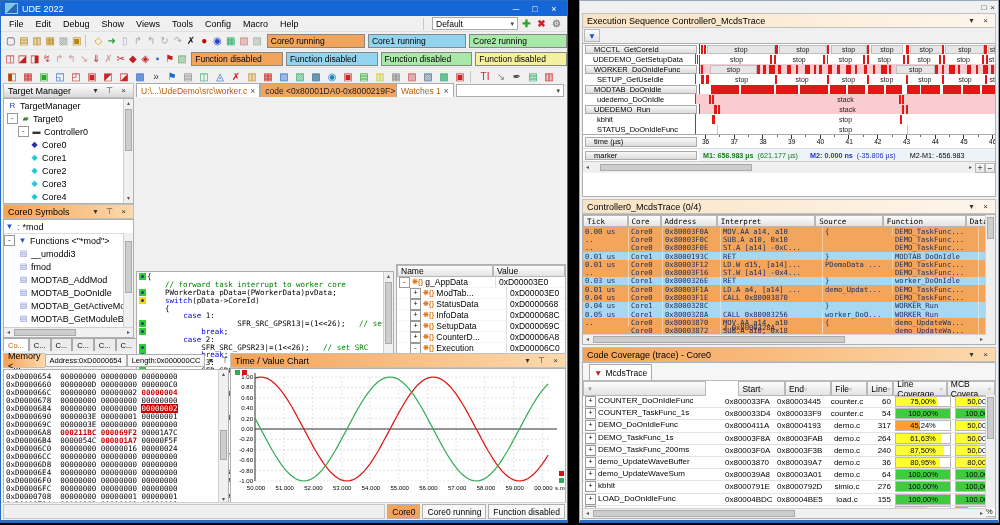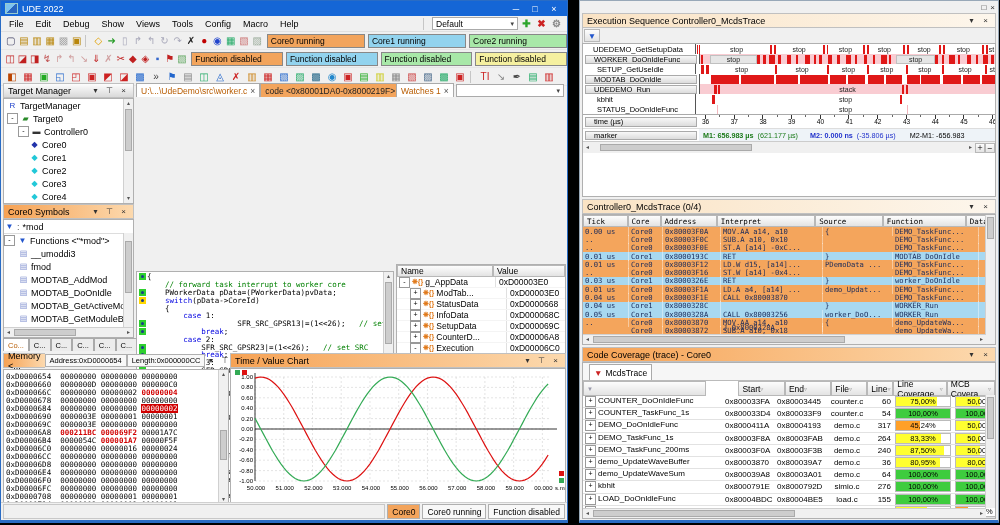--- a/index.html
+++ b/index.html
@@ -703,20 +703,40 @@
         </div>
       </div>
       <div style="height:15px;display:flex;align-items:center;background:#f0f0f0;border:1px solid #c0c0c0;border-top:none;">
         <div class="hcell" style="width:16px;height:13px;justify-content:center;margin-left:1px;">
             <span style="color:#2255cc;">▼</span>
           </div>
       </div>
       <div class="pbody" style="top:30px;bottom:0;">
         <div id="exec-rows">
             <div class="erow">
+              <div class="elabel raised">MCCTL_GetCoreId</div>
+              <div class="etrack" style="background: rgb(255, 255, 255);">
+                <div class="ebox" style="left: 2.3%; width: 22.5%; background: rgb(230, 230, 230); border: 1px solid rgb(192, 192, 192);">stop</div>
+                <div class="ebox" style="left: 26.8%; width: 15.5%; background: rgb(230, 230, 230); border: 1px solid rgb(192, 192, 192);">stop</div>
+                <div class="ebox" style="left: 44.3%; width: 11.5%; background: rgb(230, 230, 230); border: 1px solid rgb(192, 192, 192);">stop</div>
+                <div class="ebox" style="left: 57.8%; width: 10.5%; background: rgb(230, 230, 230); border: 1px solid rgb(192, 192, 192);">stop</div>
+                <div class="ebox" style="left: 71.1%; width: 10.5%; background: rgb(230, 230, 230); border: 1px solid rgb(192, 192, 192);">stop</div>
+                <div class="ebox" style="left: 83.2%; width: 12.5%; background: rgb(230, 230, 230); border: 1px solid rgb(192, 192, 192);">stop</div>
+                <div class="ebox" style="left: 97.6%; width: 2.4%; background: rgb(230, 230, 230); border: 1px solid rgb(192, 192, 192);">st</div>
+                <div class="ebar" style="left: 0.3%; width: 0.6%;"></div>
+                <div class="ebar" style="left: 1.3%; width: 0.6%;"></div>
+                <div class="ebar" style="left: 25.4%; width: 0.9%;"></div>
+                <div class="ebar" style="left: 43%; width: 0.9%;"></div>
+                <div class="ebar" style="left: 56.5%; width: 0.9%;"></div>
+                <div class="ebar" style="left: 69.8%; width: 0.9%;"></div>
+                <div class="ebar" style="left: 81.9%; width: 0.9%;"></div>
+                <div class="ebar" style="left: 96.3%; width: 0.9%;"></div>
+              </div>
+            </div>
+            <div class="erow">
               <div class="elabel" style="">UDEDEMO_GetSetupData</div>
               <div class="etrack" style="background: rgb(255, 255, 255);">
                 <div class="ebox" style="left: 2.3%; width: 22.5%;">stop</div>
                 <div class="ebox" style="left: 27%; width: 15%;">stop</div>
                 <div class="ebox" style="left: 44.5%; width: 11%;">stop</div>
                 <div class="ebox" style="left: 58%; width: 10%;">stop</div>
                 <div class="ebox" style="left: 71.3%; width: 10%;">stop</div>
                 <div class="ebox" style="left: 83.4%; width: 12%;">stop</div>
                 <div class="ebox" style="left: 97.7%; width: 2.3%;">st</div>
                 <div class="ebar" style="left: 0.2%; width: 0.5%;"></div>
@@ -797,20 +817,30 @@
                 <div class="ebar" style="left: 34%; width: 9.5%;"></div>
                 <div class="ebar" style="left: 44%; width: 5.5%;"></div>
                 <div class="ebar" style="left: 50%; width: 6%;"></div>
                 <div class="ebar" style="left: 57%; width: 5.5%;"></div>
                 <div class="ebar" style="left: 63%; width: 5.5%;"></div>
                 <div class="ebar" style="left: 70%; width: 4.5%;"></div>
                 <div class="ebar" style="left: 75%; width: 6.5%;"></div>
                 <div class="ebar" style="left: 82.5%; width: 6%;"></div>
                 <div class="ebar" style="left: 89.2%; width: 5.8%;"></div>
                 <div class="ebar" style="left: 95.5%; width: 4.5%;"></div>
+              </div>
+            </div>
+            <div class="erow">
+              <div class="elabel" style="padding-left: 14px;">udedemo_DoOnIdle</div>
+              <div class="etrack" style="background: rgb(249, 204, 210);">
+                <div class="ctext">stack</div>
+                <div class="ebar" style="left: 4.2%; width: 0.7%;"></div>
+                <div class="ebar" style="left: 5.4%; width: 0.7%;"></div>
+                <div class="ebar" style="left: 67.8%; width: 0.7%;"></div>
+                <div class="ebar" style="left: 69%; width: 0.7%;"></div>
               </div>
             </div>
             <div class="erow">
               <div class="elabel raised">UDEDEMO_Run</div>
               <div class="etrack" style="background: rgb(249, 204, 210);">
                 <div class="ctext">stack</div>
                 <div class="ebar" style="left: 4.9%; width: 0.7%;"></div>
                 <div class="ebar" style="left: 6.1%; width: 0.7%;"></div>
                 <div class="ebar" style="left: 68.5%; width: 0.7%;"></div>
                 <div class="ebar" style="left: 69.9%; width: 0.7%;"></div>
@@ -1113,21 +1143,21 @@
               </div>
             </div>
             <div class="covrow">
               <div class="cell" style="width: 140px;"><span class="texp" style="display: inline-block; margin-right: 2px;">+</span><span>DEMO_TaskFunc_1s</span></div>
               <div class="cell" style="width: 52px;">0x80003F8A</div>
               <div class="cell" style="width: 52px;">0x80003FAB</div>
               <div class="cell" style="width: 40px; text-align: center;">demo.c</div>
               <div class="cell" style="width: 26px; text-align: right;">264</div>
               <div class="covbar" style="width: 54px;">
                 <div class="covfill" style="width: 83%; background: rgb(255, 255, 48);"></div>
-                <div class="covtxt">83,33%</div>
+                <div class="covtxt">61,63%</div>
               </div>
               <div class="covbar" style="width: 48px;">
                 <div class="covfill" style="width: 50%; background: rgb(255, 255, 48);"></div>
                 <div class="covtxt">50,00%</div>
               </div>
             </div>
             <div class="covrow">
               <div class="cell" style="width: 140px;"><span class="texp" style="display: inline-block; margin-right: 2px;">+</span><span>DEMO_TaskFunc_200ms</span></div>
               <div class="cell" style="width: 52px;">0x80003F0A</div>
               <div class="cell" style="width: 52px;">0x80003F3B</div>

